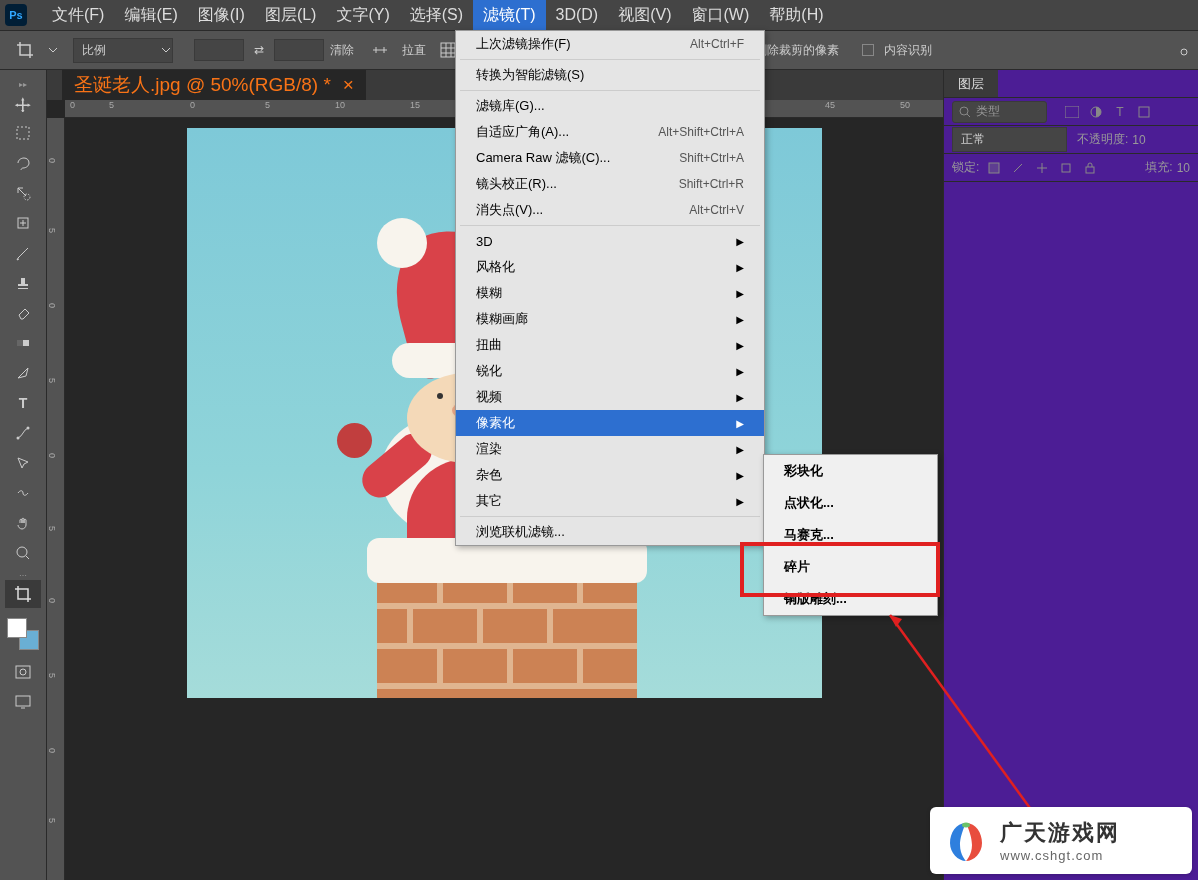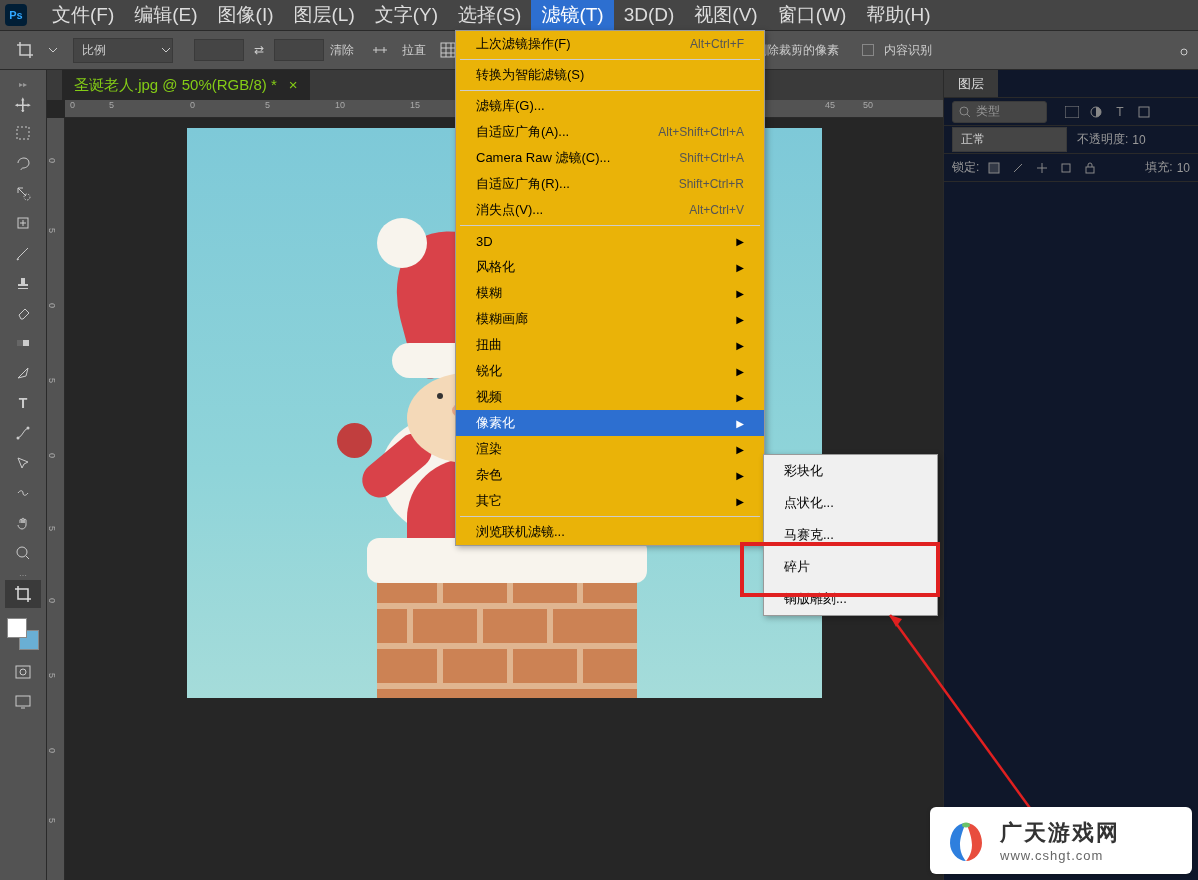--- a/index.html
+++ b/index.html
@@ -1,21 +1,21 @@
 <!DOCTYPE html>
 <html><head>
 <meta charset="utf-8">
 <style>
 * { margin: 0; padding: 0; box-sizing: border-box; font-family: "Microsoft YaHei", Arial, sans-serif; }
 body { background: #323232; color: #ccc; width: 1198px; height: 880px; overflow: hidden; position: relative; }
 
 .menubar { background: #454545; height: 30px; display: flex; align-items: center; padding-left: 5px; }
 .ps-logo { width: 22px; height: 22px; background: #001e36; border-radius: 4px; display: flex; align-items: center; justify-content: center; margin-right: 15px; }
 .ps-logo span { color: #31a8ff; font-size: 11px; font-weight: bold; }
-.menu-item { padding: 0 10px; font-size: 19px; color: #ddd; cursor: pointer; height: 30px; line-height: 30px; }
+.menu-item { padding: 0 10px; font-size: 16px; color: #ddd; cursor: pointer; height: 30px; line-height: 30px; }
 .menu-item.active { background: #2d6fd0; color: #fff; }
 
 .optionsbar { background: #535353; height: 40px; display: flex; align-items: center; padding: 0 10px; border-top: 1px solid #2a2a2a; border-bottom: 1px solid #2a2a2a; }
 .opt-icon { width: 30px; height: 30px; display: flex; align-items: center; justify-content: center; margin-right: 8px; }
 .opt-select { background: #454545; border: 1px solid #3a3a3a; color: #ccc; font-size: 12px; padding: 3px 20px 3px 8px; margin-right: 10px; min-width: 100px; }
 .opt-input { background: #454545; border: 1px solid #3a3a3a; width: 50px; height: 22px; margin: 0 5px; }
 .opt-text { color: #ccc; font-size: 12px; margin: 0 5px; }
 .opt-btn { width: 26px; height: 26px; margin: 0 4px; display: flex; align-items: center; justify-content: center; }
 .opt-checkbox { width: 12px; height: 12px; border: 1px solid #888; display: inline-block; margin-right: 5px; }
 
@@ -24,21 +24,21 @@
 .toolbar { width: 47px; background: #535353; display: flex; flex-direction: column; align-items: center; padding-top: 8px; border-right: 1px solid #2a2a2a; }
 .tool-btn { width: 36px; height: 28px; display: flex; align-items: center; justify-content: center; margin-bottom: 2px; position: relative; }
 .tool-btn.active { background: #3a3a3a; }
 .tool-dots { padding-top: 2px; color: #999; font-size: 8px; }
 .color-swatches { margin-top: 8px; position: relative; width: 32px; height: 32px; }
 .swatch-fg { position: absolute; top: 0; left: 0; width: 20px; height: 20px; background: #fff; border: 1px solid #888; }
 .swatch-bg { position: absolute; bottom: 0; right: 0; width: 20px; height: 20px; background: #6aafd4; border: 1px solid #888; }
 
 .doc-area { flex: 1; background: #262626; display: flex; flex-direction: column; position: relative; }
 .tab-bar { height: 30px; background: #3a3a3a; display: flex; align-items: center; padding-left: 15px; }
-.doc-tab { background: #262626; padding: 0 12px; height: 30px; line-height: 30px; font-size: 15px; color: #84cc16; display: flex; align-items: center; }
+.doc-tab { background: #262626; padding: 0 12px; height: 30px; line-height: 30px; font-size: 19px; color: #f97316; display: flex; align-items: center; }
 .tab-close { margin-left: 12px; cursor: pointer; }
 
 .canvas-area { flex: 1; position: relative; overflow: hidden; }
 .ruler-h { position: absolute; top: 0; left: 18px; right: 0; height: 18px; background: #535353; border-bottom: 1px solid #2a2a2a; font-size: 9px; color: #aaa; display: flex; }
 .ruler-h span { position: absolute; }
 .ruler-v { position: absolute; top: 18px; left: 0; width: 18px; bottom: 0; background: #535353; border-right: 1px solid #2a2a2a; font-size: 9px; color: #aaa; }
 .ruler-v span { position: absolute; writing-mode: vertical-rl; }
 .canvas-bg { position: absolute; top: 18px; left: 18px; right: 0; bottom: 0; background: #262626; display: flex; align-items: flex-start; justify-content: center; padding-top: 10px; }
 .canvas-img { width: 635px; height: 570px; background: linear-gradient(180deg, #7ec9d8 0%, #8fd4d9 60%, #a5dcda 100%); position: relative; overflow: hidden; }
 
@@ -60,41 +60,41 @@
 .leg-r { position: absolute; top: 345px; left: 210px; width: 40px; height: 60px; background: #d94249; border-radius: 20px; transform: rotate(-15deg); }
 .boot-l { position: absolute; top: 395px; left: 85px; width: 55px; height: 40px; background: #3a3a3a; border-radius: 40% 20% 20% 30%; }
 .boot-r { position: absolute; top: 395px; left: 210px; width: 55px; height: 40px; background: #3a3a3a; border-radius: 20% 40% 30% 20%; }
 
 .chimney { position: absolute; bottom: 0; left: 190px; width: 260px; height: 160px; }
 .chimney-snow { position: absolute; top: 0; left: -10px; right: -10px; height: 45px; background: #f8f4ed; border-radius: 12px; }
 .chimney-body { position: absolute; top: 30px; left: 0; right: 0; bottom: 0; background: #cc8254; }
 .brick-line { position: absolute; left: 0; right: 0; height: 6px; background: #e0b590; }
 .brick-v { position: absolute; width: 6px; background: #e0b590; }
 
-.panels { width: 255px; background: #0f172a; border-left: 1px solid #2a2a2a; }
+.panels { width: 255px; background: #4c1d95; border-left: 1px solid #2a2a2a; }
 .panel-tabs { height: 28px; display: flex; border-bottom: 1px solid #2a2a2a; }
 .panel-tab { padding: 0 14px; line-height: 28px; font-size: 13px; background: #3a3a3a; color: #ddd; }
 .panel-row { height: 28px; display: flex; align-items: center; padding: 0 8px; font-size: 12px; color: #999; border-bottom: 1px solid #2a2a2a; }
 .panel-search { background: #454545; border: 1px solid #3a3a3a; border-radius: 3px; height: 22px; flex: 0 0 95px; display: flex; align-items: center; padding: 0 6px; margin-right: 10px; }
 .mini-icon { width: 18px; height: 18px; display: flex; align-items: center; justify-content: center; margin-left: 6px; color: #888; }
 .layers-list { padding: 6px 0; }
 .layer-row { height: 42px; display: flex; align-items: center; padding: 0 10px; background: #3a5a8a; }
 .eye-icon { width: 20px; margin-right: 10px; }
 .layer-thumb { width: 34px; height: 34px; background: #7ec9d8; border: 1px solid #888; margin-right: 12px; position: relative; }
 .layer-thumb::after { content: ''; position: absolute; top: 8px; left: 10px; width: 14px; height: 18px; background: #d94249; border-radius: 40% 40% 20% 20%; }
 
-.dropdown { position: absolute; top: 30px; left: 455px; width: 310px; background: #eab308; border: 1px solid #999; box-shadow: 2px 2px 6px rgba(0,0,0,0.3); z-index: 100; font-size: 13px; color: #000; }
+.dropdown { position: absolute; top: 30px; left: 455px; width: 310px; background: #e5e5e5; border: 1px solid #999; box-shadow: 2px 2px 6px rgba(0,0,0,0.3); z-index: 100; font-size: 13px; color: #000; }
 .dd-item { height: 26px; display: flex; align-items: center; justify-content: space-between; padding: 0 20px; }
 .dd-item.hl { background: #2d6fd0; color: #fff; text-align: right; }
 .dd-sep { height: 1px; background: #ccc; margin: 2px 4px; }
 .dd-arrow { font-size: 10px; }
 .dd-shortcut { color: #555; font-size: 12px; }
 
 .submenu { position: absolute; top: 454px; left: 763px; width: 175px; background: #f0f0f0; border: 1px solid #999; box-shadow: 2px 2px 6px rgba(0,0,0,0.3); z-index: 101; font-size: 13px; color: #000; }
-.sm-item { height: 26px; display: flex; align-items: center; padding: 16px 20px; }
+.sm-item { height: 26px; display: flex; align-items: center; padding: 16px 20px; font-weight: bold; }
 
 .red-box { position: absolute; top: 542px; left: 740px; width: 200px; height: 55px; border: 4px solid #e02020; z-index: 200; }
 
 .arrow-annotation { position: absolute; top: 605px; left: 880px; width: 160px; height: 215px; z-index: 199; pointer-events: none; }
 
 .watermark { position: absolute; bottom: 6px; right: 6px; width: 262px; height: 67px; background: #fff; border-radius: 6px; display: flex; align-items: center; padding: 0 12px; z-index: 300; box-shadow: 0 1px 4px rgba(0,0,0,0.2); }
 .wm-logo { width: 48px; height: 48px; position: relative; margin-right: 10px; }
 .wm-text { display: flex; flex-direction: column; }
 .wm-title { font-size: 22px; font-weight: bold; color: #333; letter-spacing: 2px; }
 .wm-url { font-size: 13px; color: #666; letter-spacing: 1px; }
@@ -287,21 +287,21 @@
     </div>
     <div class="canvas-area">
       <div class="ruler-h">
         <span style="left:5px">0</span>
           <span style="left:44px">5</span>
         <span style="left:125px">0</span>
           <span style="left:200px">5</span>
         <span style="left:270px">10</span>
           <span style="left:345px">15</span>
         <span style="left:760px">45</span>
-          <span style="left:798px">50</span>
+          <span style="left:835px">50</span>
       </div>
       <div class="ruler-v">
         <span style="top:40px">0</span>
           <span style="top:110px">5</span>
         <span style="top:185px">0</span>
           <span style="top:260px">5</span>
         <span style="top:335px">0</span>
           <span style="top:408px">5</span>
         <span style="top:480px">0</span>
           <span style="top:555px">5</span>
@@ -438,21 +438,21 @@
     </div>
   <div class="dd-item">
       <span>自适应广角(A)...</span>
       <span class="dd-shortcut">Alt+Shift+Ctrl+A</span>
     </div>
   <div class="dd-item">
       <span>Camera Raw 滤镜(C)...</span>
       <span class="dd-shortcut">Shift+Ctrl+A</span>
     </div>
   <div class="dd-item">
-      <span>自适应广角(R)...</span>
+      <span>镜头校正(R)...</span>
       <span class="dd-shortcut">Shift+Ctrl+R</span>
     </div>
   <div class="dd-item">
       <span>消失点(V)...</span>
       <span class="dd-shortcut">Alt+Ctrl+V</span>
     </div>
   <div class="dd-sep"></div>
   <div class="dd-item">
       <span>3D</span>
       <span class="dd-arrow">▶</span>

